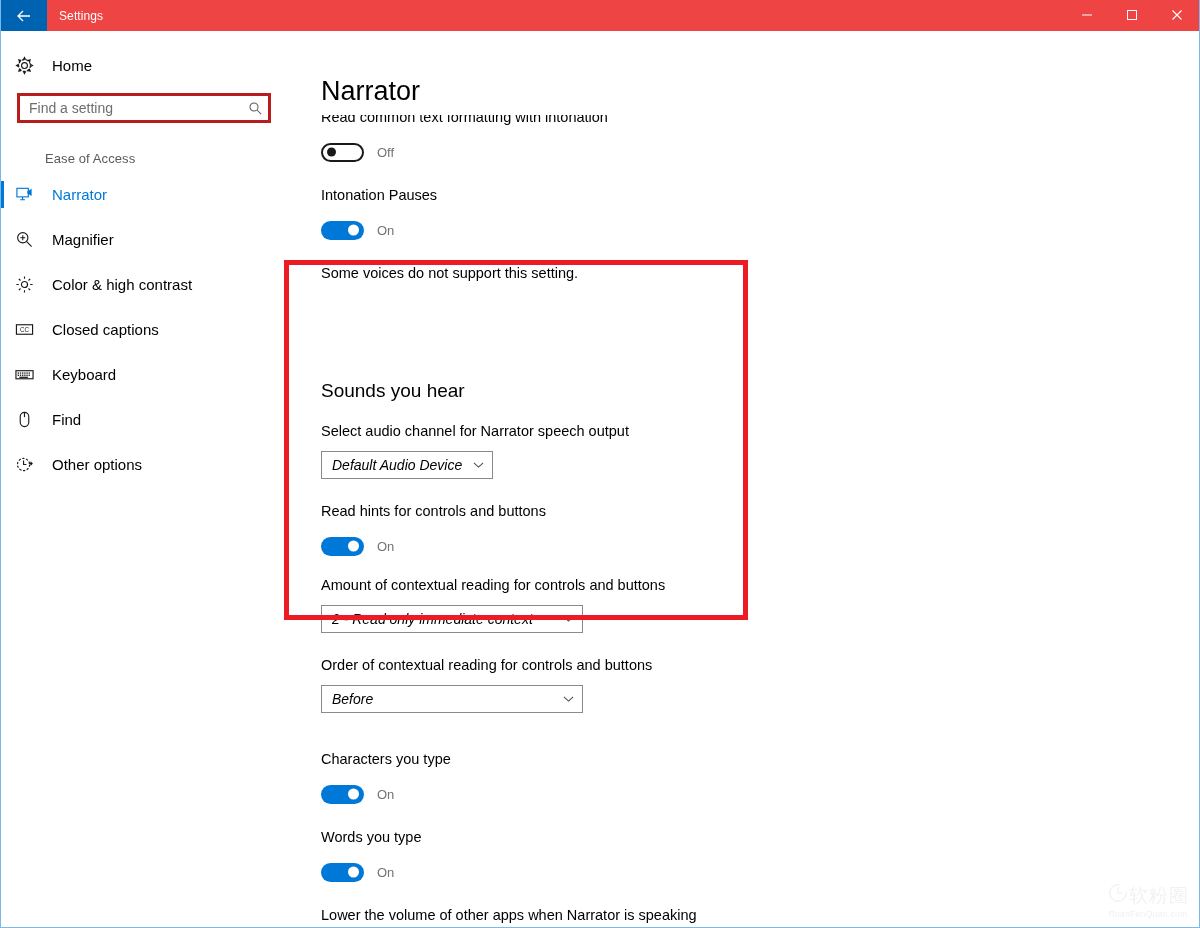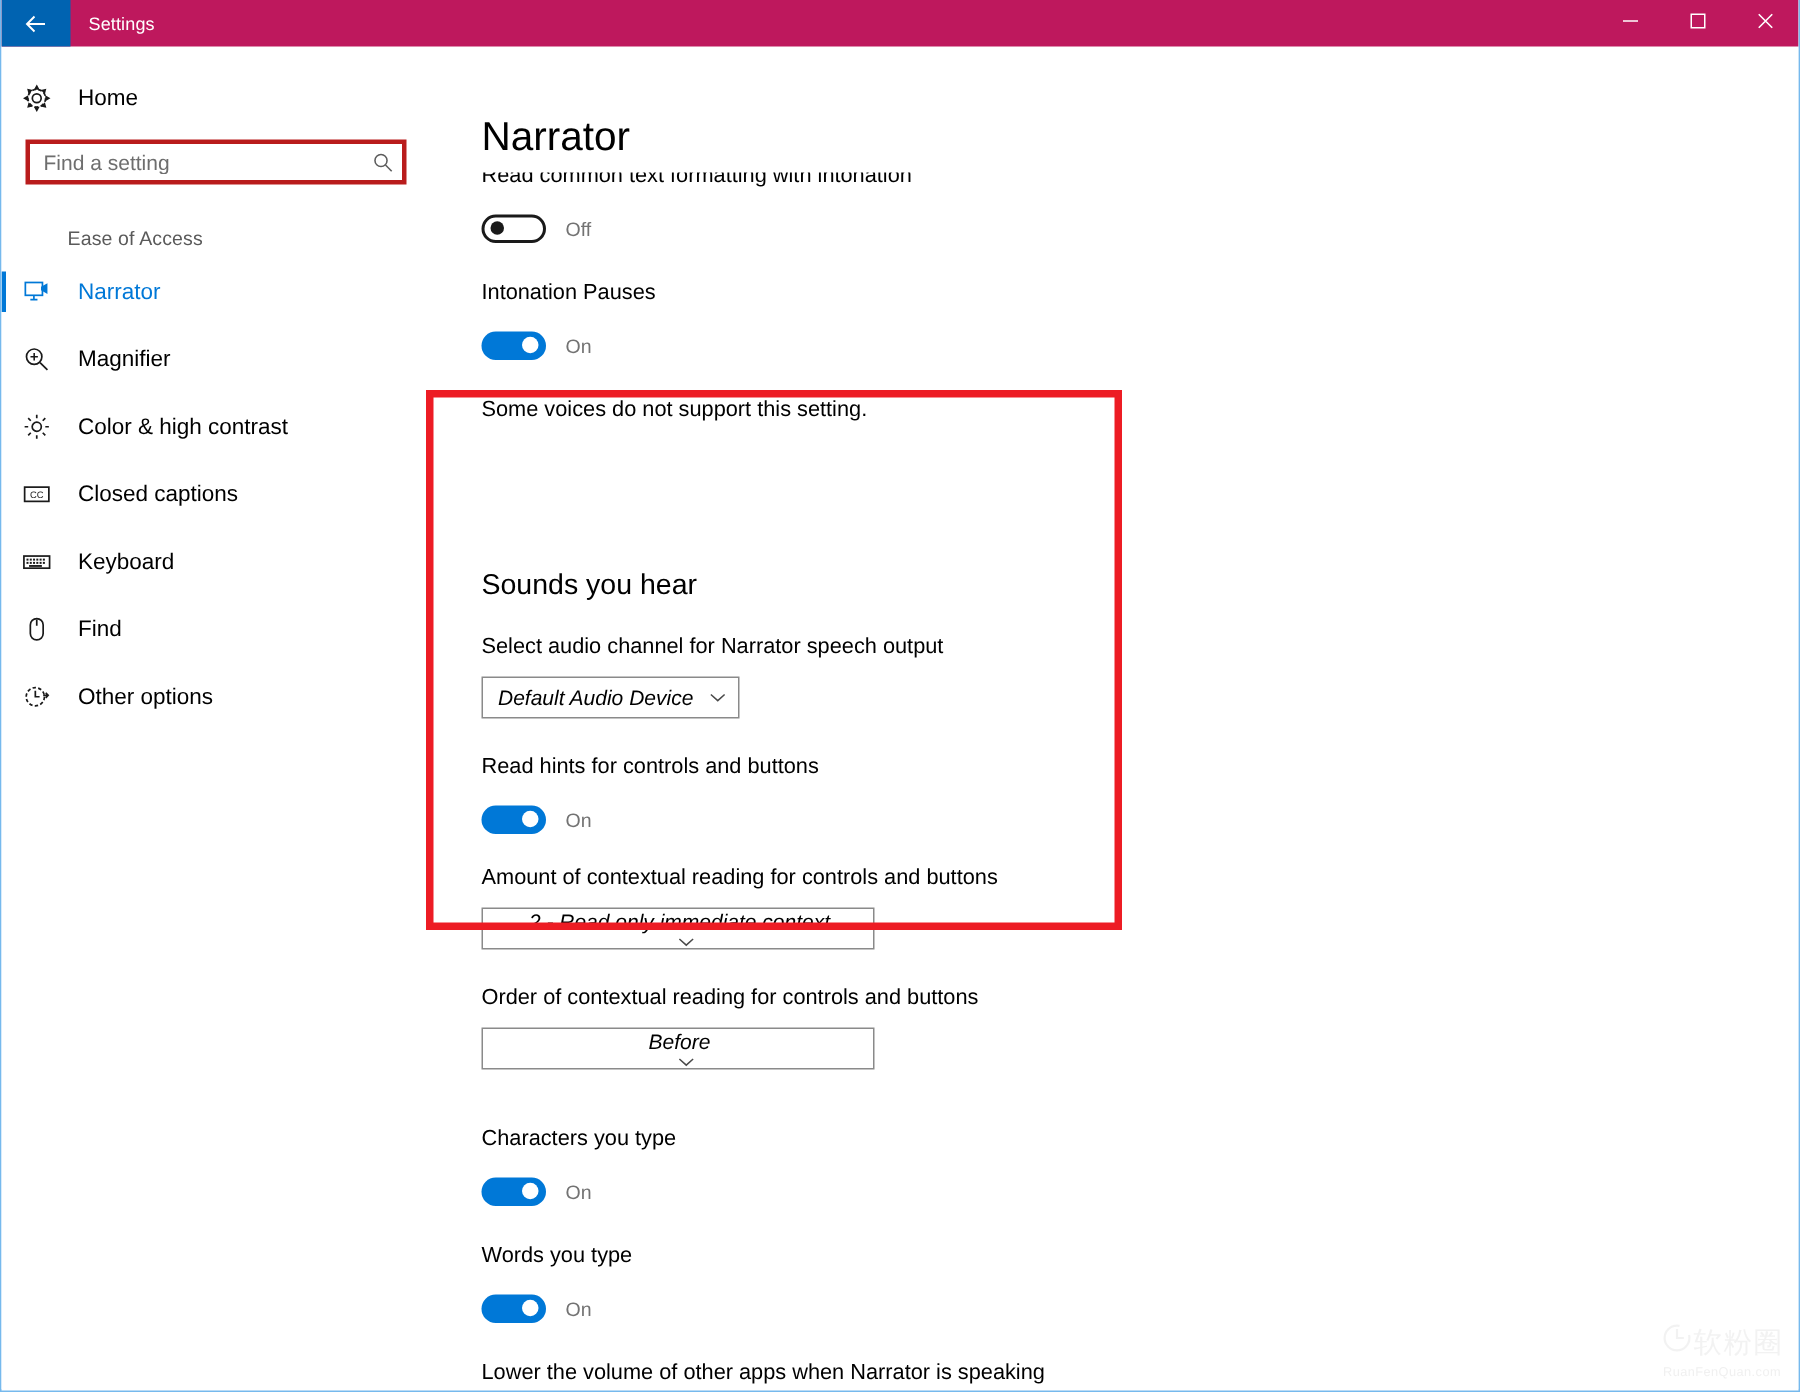--- a/index.html
+++ b/index.html
@@ -19,21 +19,21 @@
     background: #ffffff;
     border: 1px solid #76b9ed;
     border-top: none;
     overflow: hidden;
   }
 
   
   .titlebar {
     position: relative;
     height: 31px;
-    background: #be185d;
+    background: #ef4444;
     display: flex;
     align-items: stretch;
     flex: none;
   }
   .back-btn {
     width: 46px;
     background: #0063b1;
     display: flex;
     align-items: center;
     justify-content: center;
@@ -233,21 +233,21 @@
     display: inline-flex;
     align-items: center;
     justify-content: space-between;
     padding: 0 8px 0 10px;
     cursor: pointer;
     font-size: 14px;
     color: #000;
     font-style: italic;
   }
   .dd-narrow { width: 172px; }
-  .dd-wide { width: 262px; flex-direction: column; }
+  .dd-wide { width: 262px; }
   .dd-caret { display: flex; align-items: center; padding-left: 8px; }
 
   
   .redbox {
     position: absolute;
     left: 283px;
     top: 260px;
     width: 464px;
     height: 360px;
     border: 5px solid #ed1c24;

